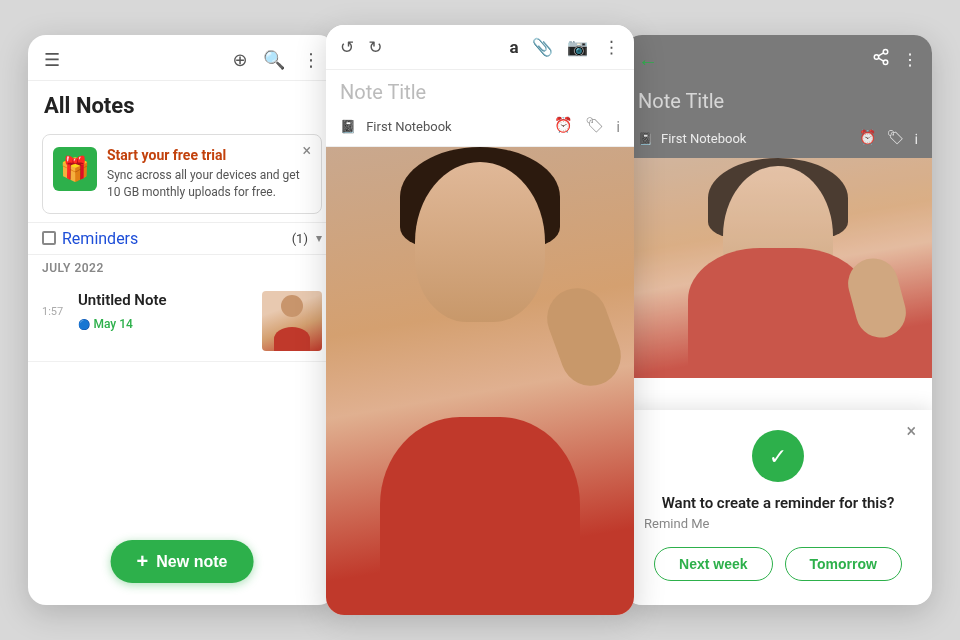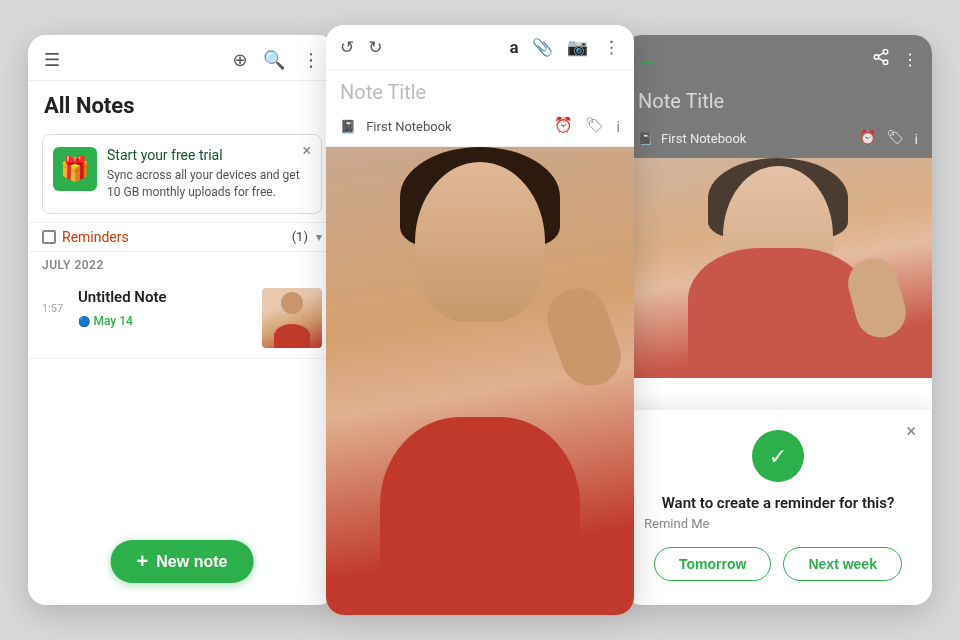--- a/index.html
+++ b/index.html
@@ -115,23 +115,23 @@
       display: flex;
       align-items: center;
       justify-content: center;
       flex-shrink: 0;
       font-size: 24px;
     }
     .trial-text-block {
       flex: 1;
     }
     .trial-title {
-      font-weight: 400;
+      font-weight: 700;
       font-size: 14px;
-      color: #14532d;
+      color: #c2410c;
       margin-bottom: 4px;
     }
     .trial-desc {
       font-size: 12px;
       color: #555;
       line-height: 1.4;
     }
     .trial-cta {
       display: block;
       text-align: right;
@@ -153,22 +153,22 @@
       border-bottom: 1px solid #eee;
     }
     .reminders-checkbox {
       width: 14px;
       height: 14px;
       border: 2px solid #888;
       border-radius: 2px;
       margin-right: 6px;
     }
     .reminders-label {
-      font-size: 14px;
-      color: #c2410c;
+      font-size: 16px;
+      color: #1d4ed8;
       flex: 1;
     }
     .reminders-count {
       font-size: 13px;
       color: #444;
       margin-right: 8px;
     }
     .chevron-down {
       color: #888;
       font-size: 12px;
@@ -666,19 +666,19 @@
     </div>
 
     <div class="reminder-popup">
       <span class="reminder-close">×</span>
       <div class="reminder-icon-ring">
         <span class="check-circle">✓</span>
       </div>
       <div class="reminder-question">Want to create a reminder for this?</div>
       <div class="remind-me-label">Remind Me</div>
       <div class="reminder-buttons">
+        <button class="reminder-btn">Next week</button>
         <button class="reminder-btn">Tomorrow</button>
-        <button class="reminder-btn">Next week</button>
       </div>
     </div>
   </div>
 
 </div>
 
 </body></html>

